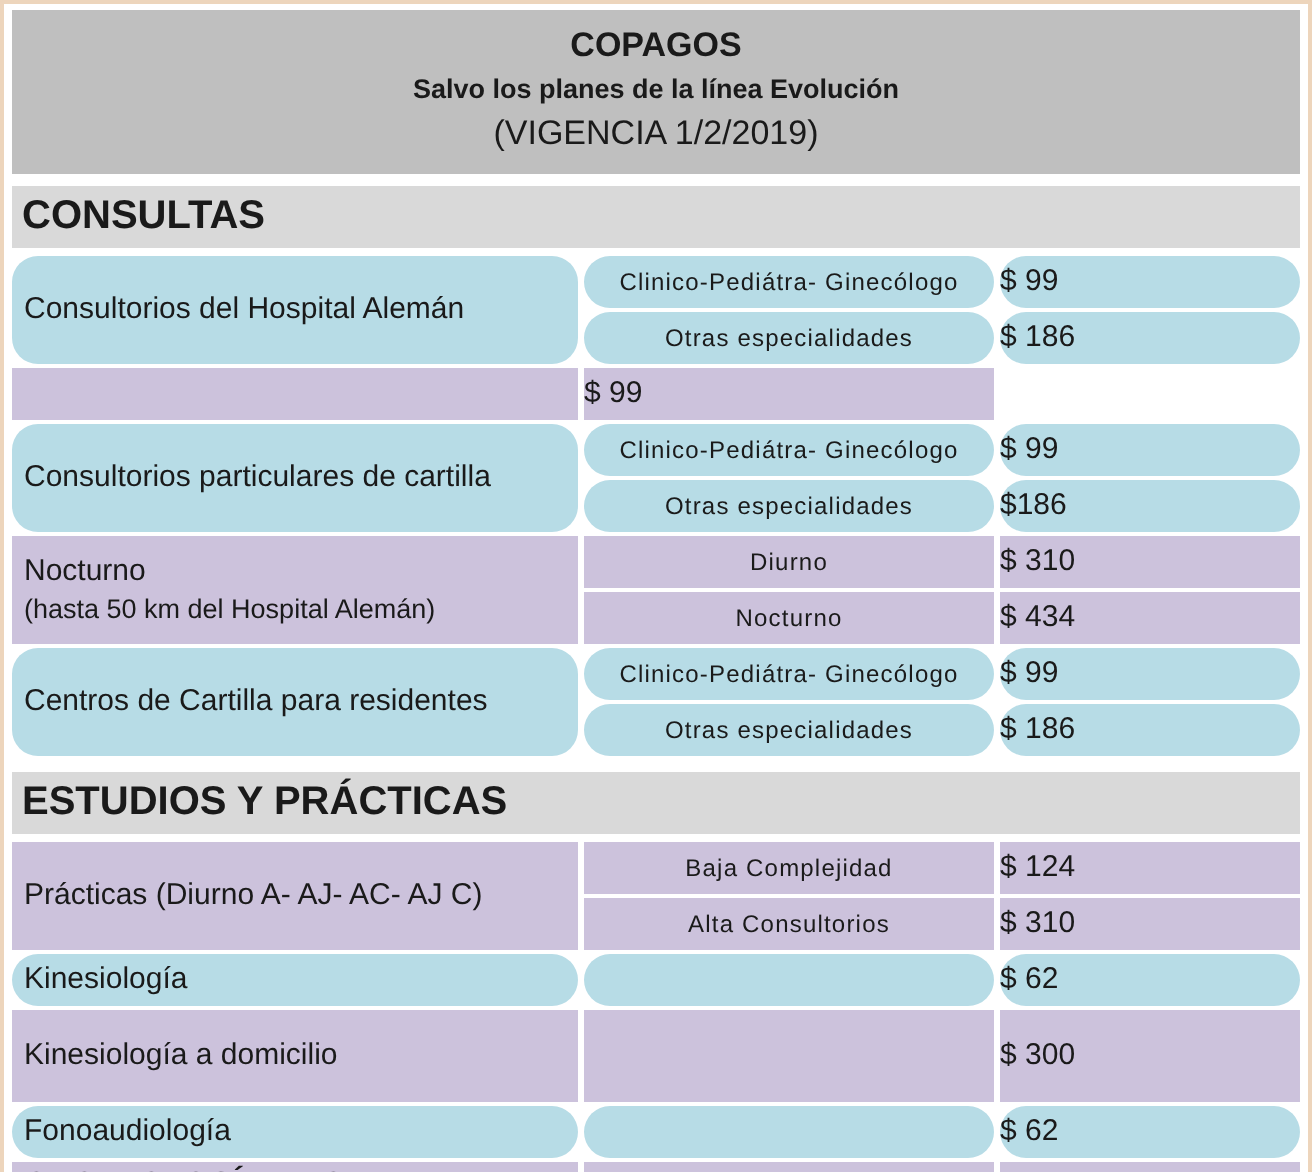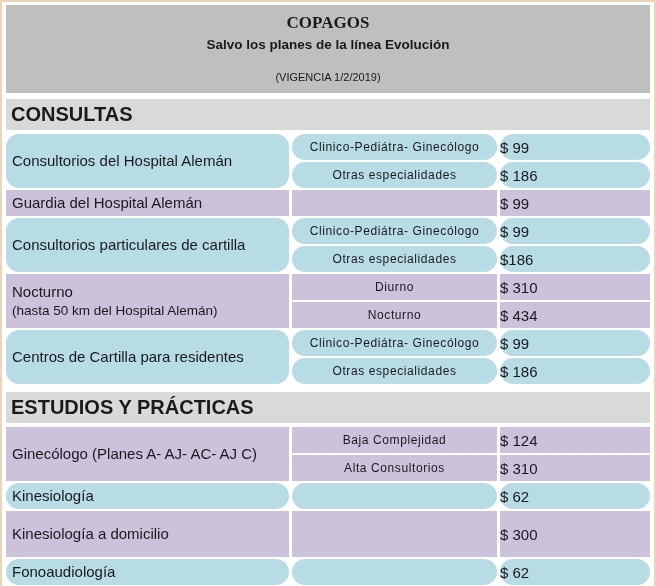--- a/index.html
+++ b/index.html
@@ -24,23 +24,23 @@
     background:#ffffff;
     padding:3px 4px 4px 4px;
   }
 
   
   .header-block{
     background:var(--header-gray);
     text-align:center;
     padding:7px 4px 9px 4px;
   }
-  .header-title{font-weight:bold;font-size:17px;line-height:1.25;font-family:Liberation Serif, serif;}
+  .header-title{font-weight:bold;font-size:17px;line-height:1.25;}
   .header-subtitle{font-weight:bold;font-size:13.5px;line-height:1.3;margin-top:3px;}
-  .header-validity{font-size:11px;line-height:1.3;margin-top:16px;}
+  .header-validity{font-size:17px;line-height:1.3;margin-top:2px;}
 
   
   .section-band{
     background:var(--section-gray);
     font-weight:bold;
     font-size:20px;
     padding:4px 2px 4px 5px;
   }
   .band-consultas{margin-top:6px;}
   .band-estudios{margin-top:8px;}
@@ -98,23 +98,20 @@
       </div>
       <div class="cell mid blue">
         <span>Otras especialidades</span>
       </div>
       <div class="cell price blue">
         <span>$ 186</span>
       </div>
     </div>
 
     <div class="row">
-      <div class="cell left purple">
-        <div class="label">Guardia del Hospital Alemán</div>
-      </div>
       <div class="cell mid purple"></div>
       <div class="cell price purple">
         <span>$ 99</span>
       </div>
     </div>
 
     <div class="row">
       <div class="cell left blue span2">
         <div class="label">Consultorios particulares de cartilla</div>
       </div>
@@ -170,21 +167,21 @@
     </div>
 
   </div>
 
   <div class="section-band band-estudios">ESTUDIOS Y PRÁCTICAS</div>
 
   <div class="rows">
 
     <div class="row">
       <div class="cell left purple span2">
-        <div class="label">Ginecólogo (Planes A- AJ- AC- AJ C)</div>
+        <div class="label">Prácticas (Diurno A- AJ- AC- AJ C)</div>
       </div>
       <div class="cell mid purple">
         <span>Baja Complejidad</span>
       </div>
       <div class="cell price purple">
         <span>$ 124</span>
       </div>
       <div class="cell mid purple">
         <span>Alta Consultorios</span>
       </div>

